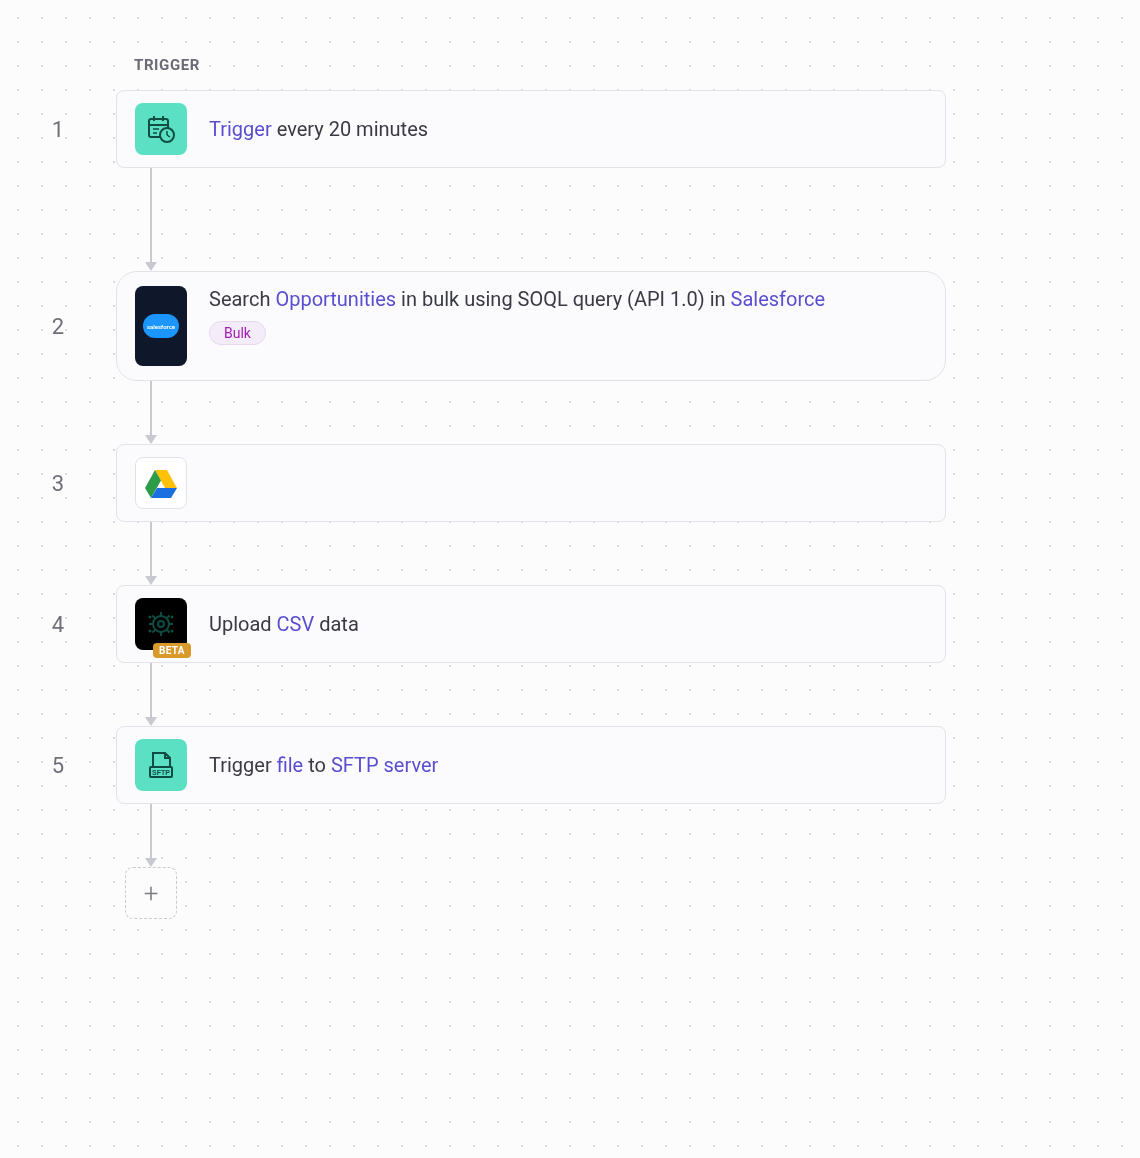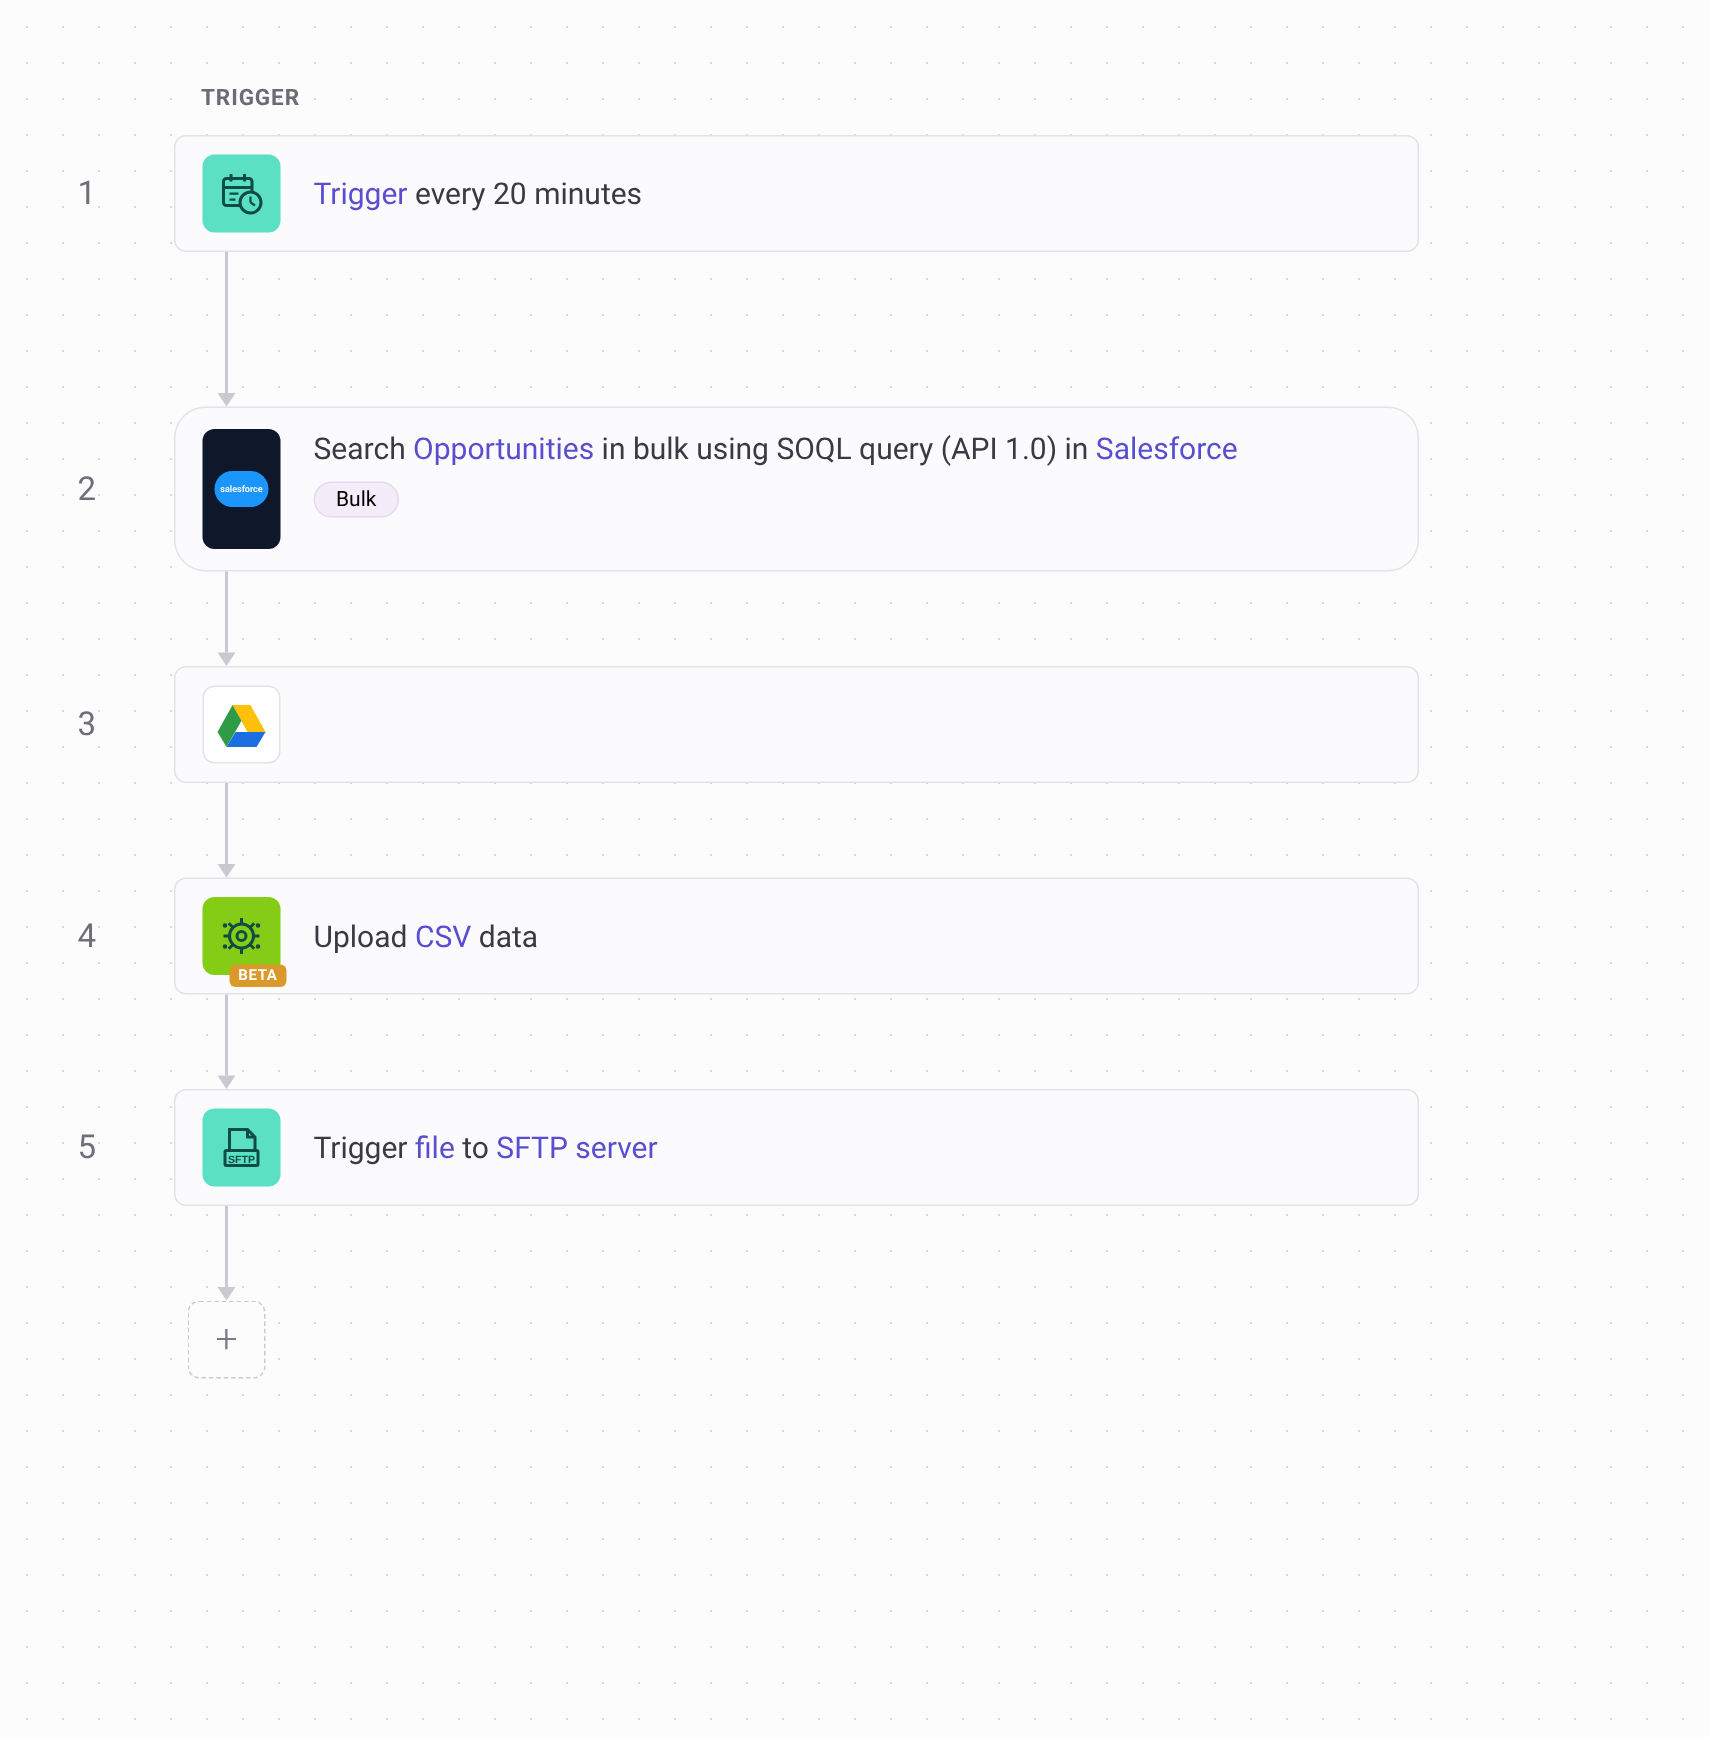--- a/index.html
+++ b/index.html
@@ -56,32 +56,32 @@
     border-radius: 8px;
     display: flex;
     align-items: center;
     justify-content: center;
     flex-shrink: 0;
     position: relative;
   }
   .icon-schedule { background: #5be0c3; }
   .icon-salesforce { background: #0f172a; height: 80px; }
   .icon-gdrive { background: #fff; border: 1px solid #e2e2e9; }
-  .icon-csv { background: #84cc16; }
+  .icon-csv { background: #000000; }
   .icon-sftp { background: #5be0c3; }
   .step-text {
     font-size: 20px;
     color: #3a3a44;
     line-height: 1.35;
   }
   .step-text .hl { color: #5a4ed0; }
   .pill {
     display: inline-block;
     font-size: 14px;
-    color: #000000;
+    color: #a21caf;
     background: #f4ecf9;
     border: 1px solid #e7d8f0;
     border-radius: 14px;
     padding: 3px 14px;
     margin-top: 8px;
   }
   .badge-beta {
     position: absolute;
     bottom: -8px;
     right: -4px;

